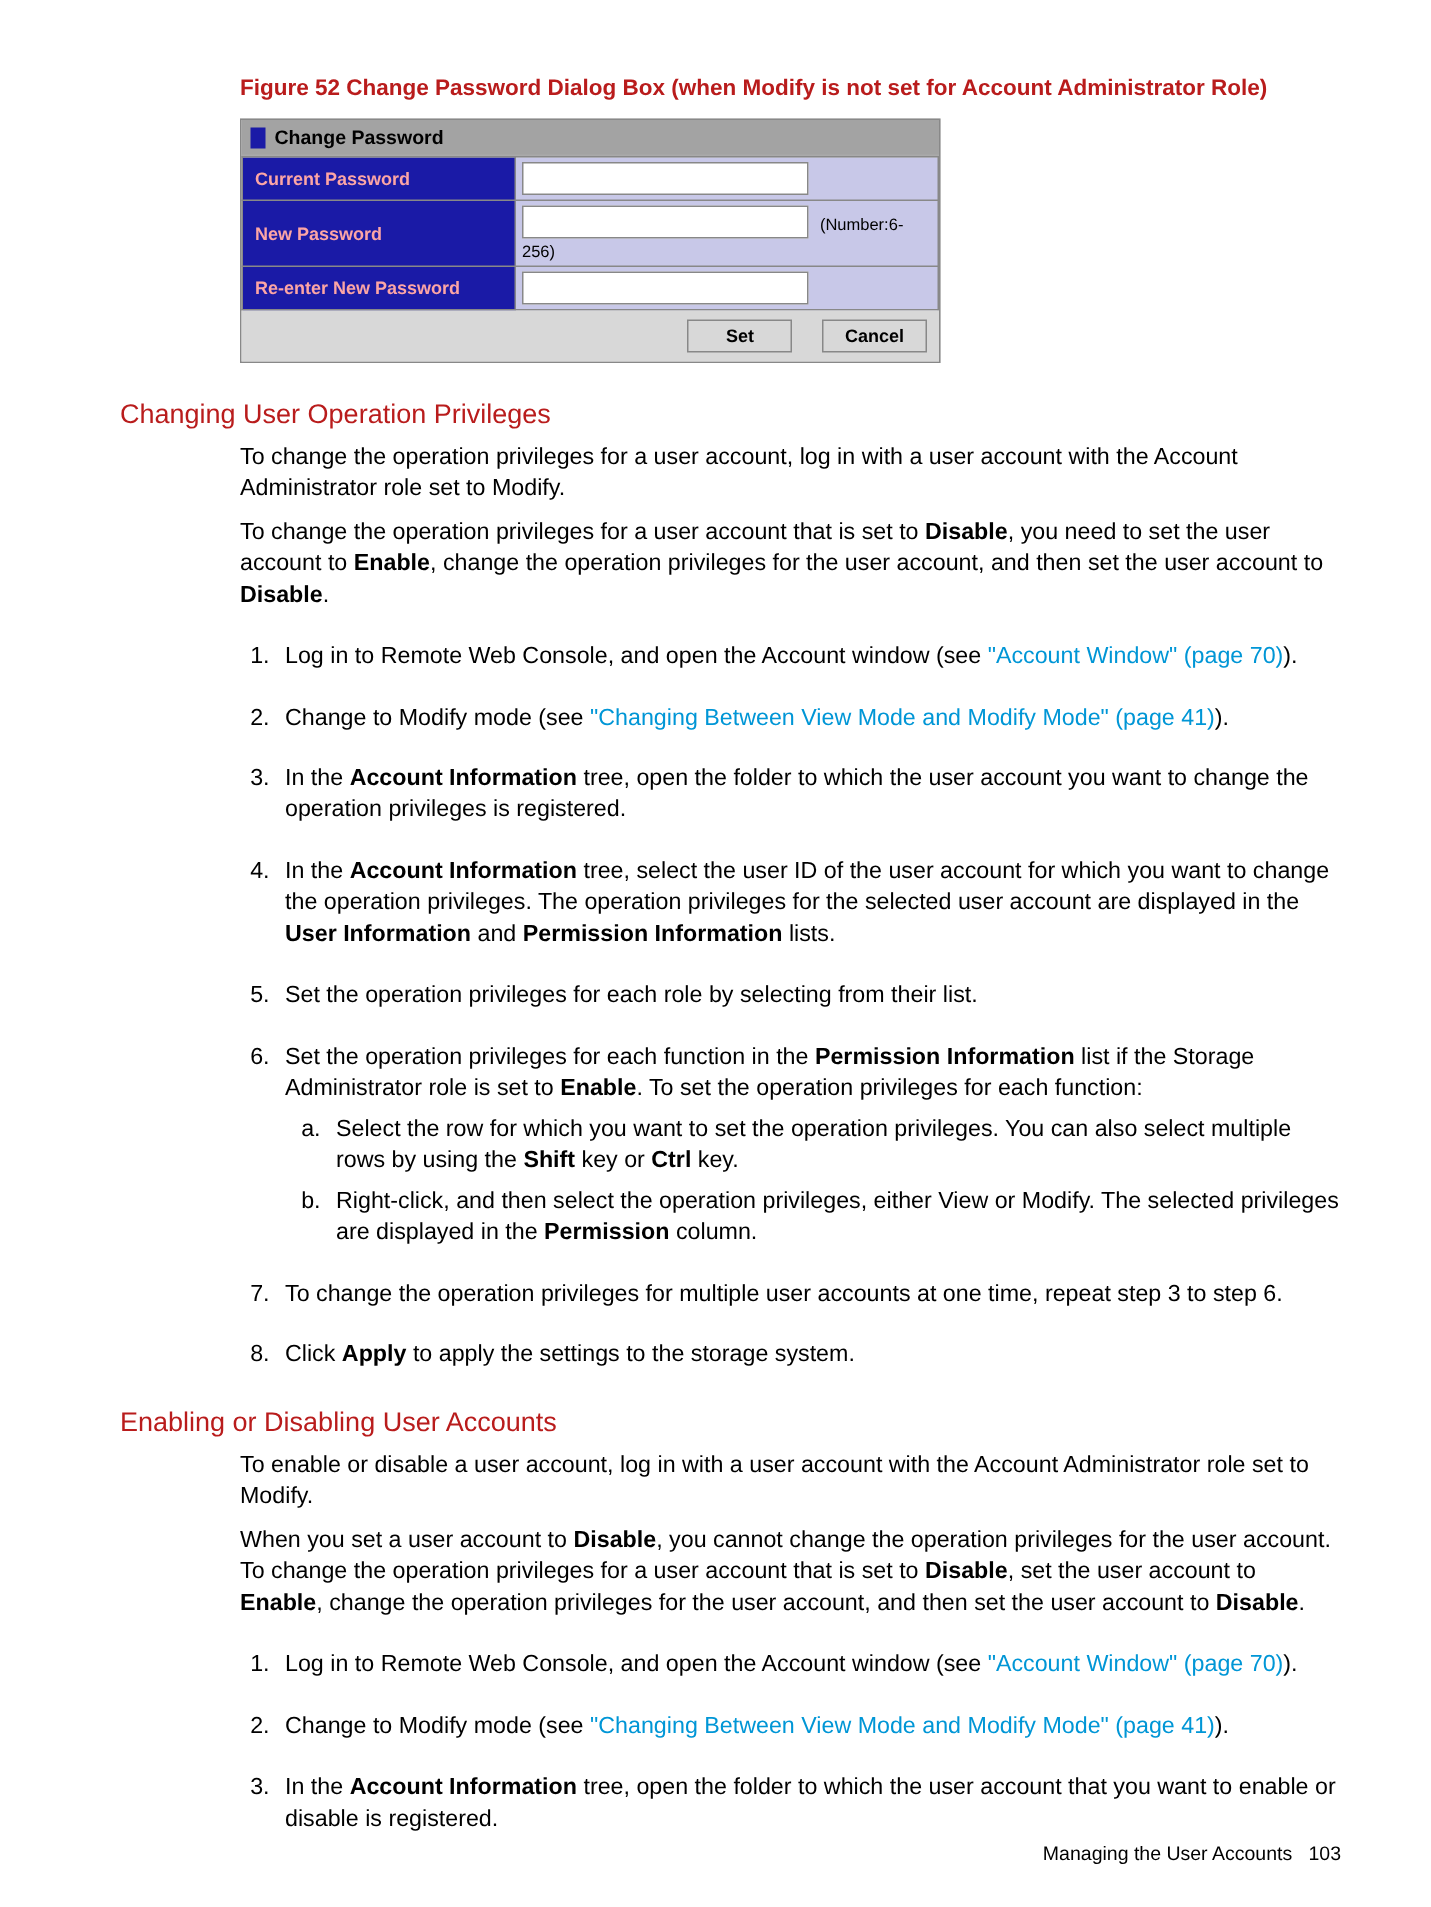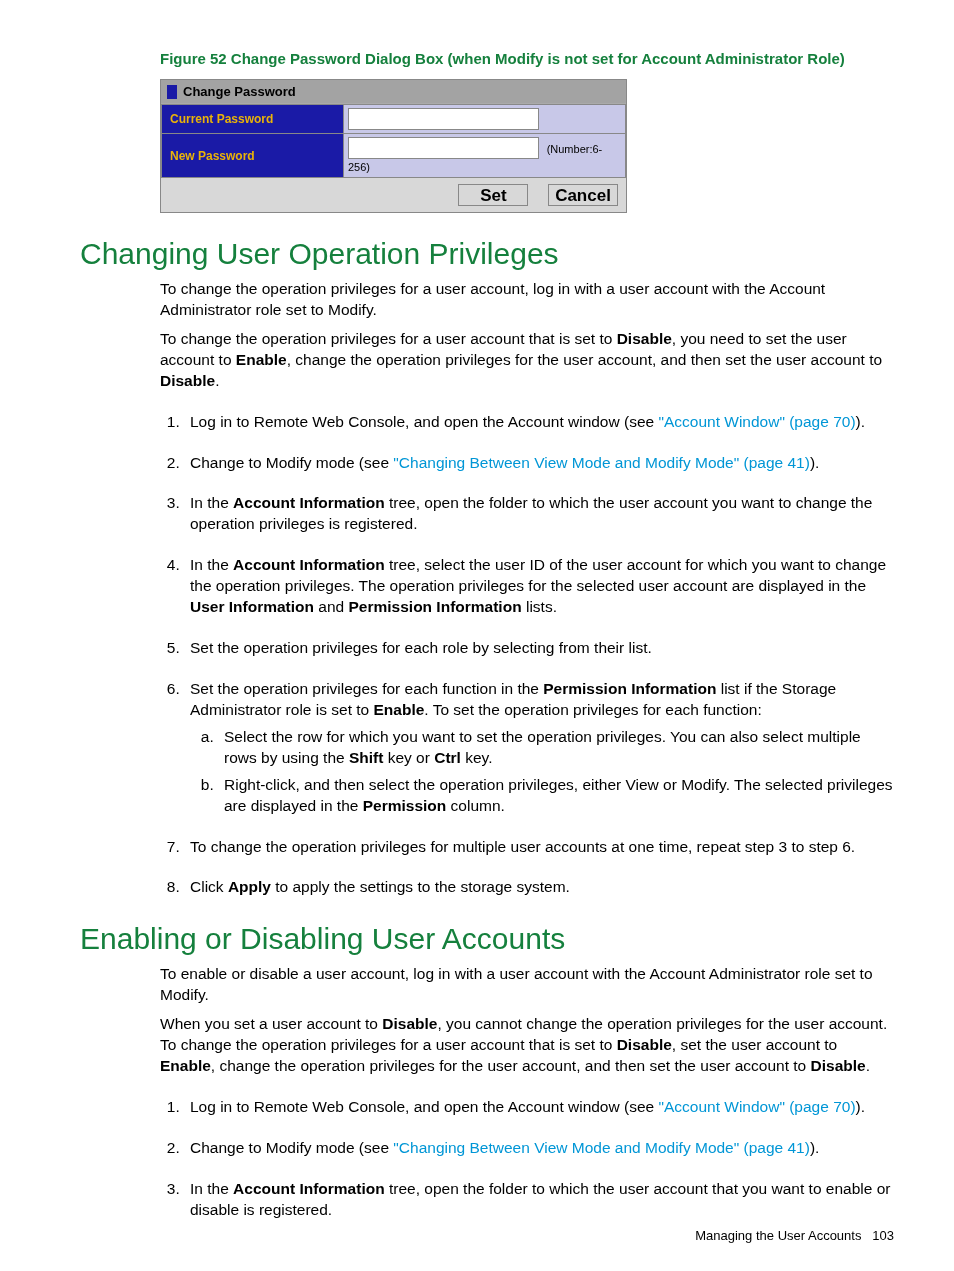--- a/index.html
+++ b/index.html
@@ -11,21 +11,21 @@
     width: 954px;
   }
   .page {
     padding: 50px 60px 40px 80px;
     box-sizing: border-box;
     width: 954px;
     position: relative;
     min-height: 1271px;
   }
   .fig-caption {
-    color: #15803d;
+    color: #b91c1c;
     font-weight: bold;
     font-size: 15px;
     margin-left: 80px;
     margin-bottom: 12px;
   }
   .dialog {
     margin-left: 80px;
     width: 465px;
     border: 1px solid #888;
     background: #d8d8d8;
@@ -46,21 +46,21 @@
     height: 14px;
     background: #1a1aa6;
     display: inline-block;
   }
   .dialog table {
     border-collapse: collapse;
     width: 100%;
   }
   .dialog td.label {
     background: #1a1aa6;
-    color: #eab308;
+    color: #fca5a5;
     font-weight: bold;
     font-size: 12px;
     padding: 6px 8px;
     border: 1px solid #888;
     width: 165px;
   }
   .dialog td.field {
     background: #c8c8e8;
     border: 1px solid #888;
     padding: 3px 4px;
@@ -80,28 +80,28 @@
     text-align: right;
     padding: 6px 8px;
     background: #d8d8d8;
   }
   .dialog-buttons button {
     width: 70px;
     height: 22px;
     background: #d8d8d8;
     border: 1px solid #888;
     font-weight: bold;
-    font-size: 17px;
+    font-size: 12px;
     margin-left: 16px;
     cursor: pointer;
   }
   h2.section {
-    color: #15803d;
+    color: #b91c1c;
     font-weight: normal;
-    font-size: 30px;
+    font-size: 18px;
     margin: 24px 0 8px 0;
   }
   .body-text {
     margin-left: 80px;
     font-size: 15.5px;
     line-height: 1.35;
   }
   .body-text p {
     margin: 8px 0;
   }
@@ -151,20 +151,24 @@
         <td class="label">Current Password</td>
         <td class="field"><input type="text" style=""></td>
       </tr>
       <tr>
         <td class="label">New Password</td>
         <td class="field">
           <input type="text" style="">
           <span class="hint">(Number:6-256)</span>
         </td>
       </tr>
+      <tr>
+        <td class="label">Re-enter New Password</td>
+        <td class="field"><input type="text" style=""></td>
+      </tr>
     </tbody>
       </table>
     <div class="dialog-buttons">
       <button>Set</button>
       <button>Cancel</button>
     </div>
   </div>
 
   <h2 class="section">Changing User Operation Privileges</h2>
   <div class="body-text">

